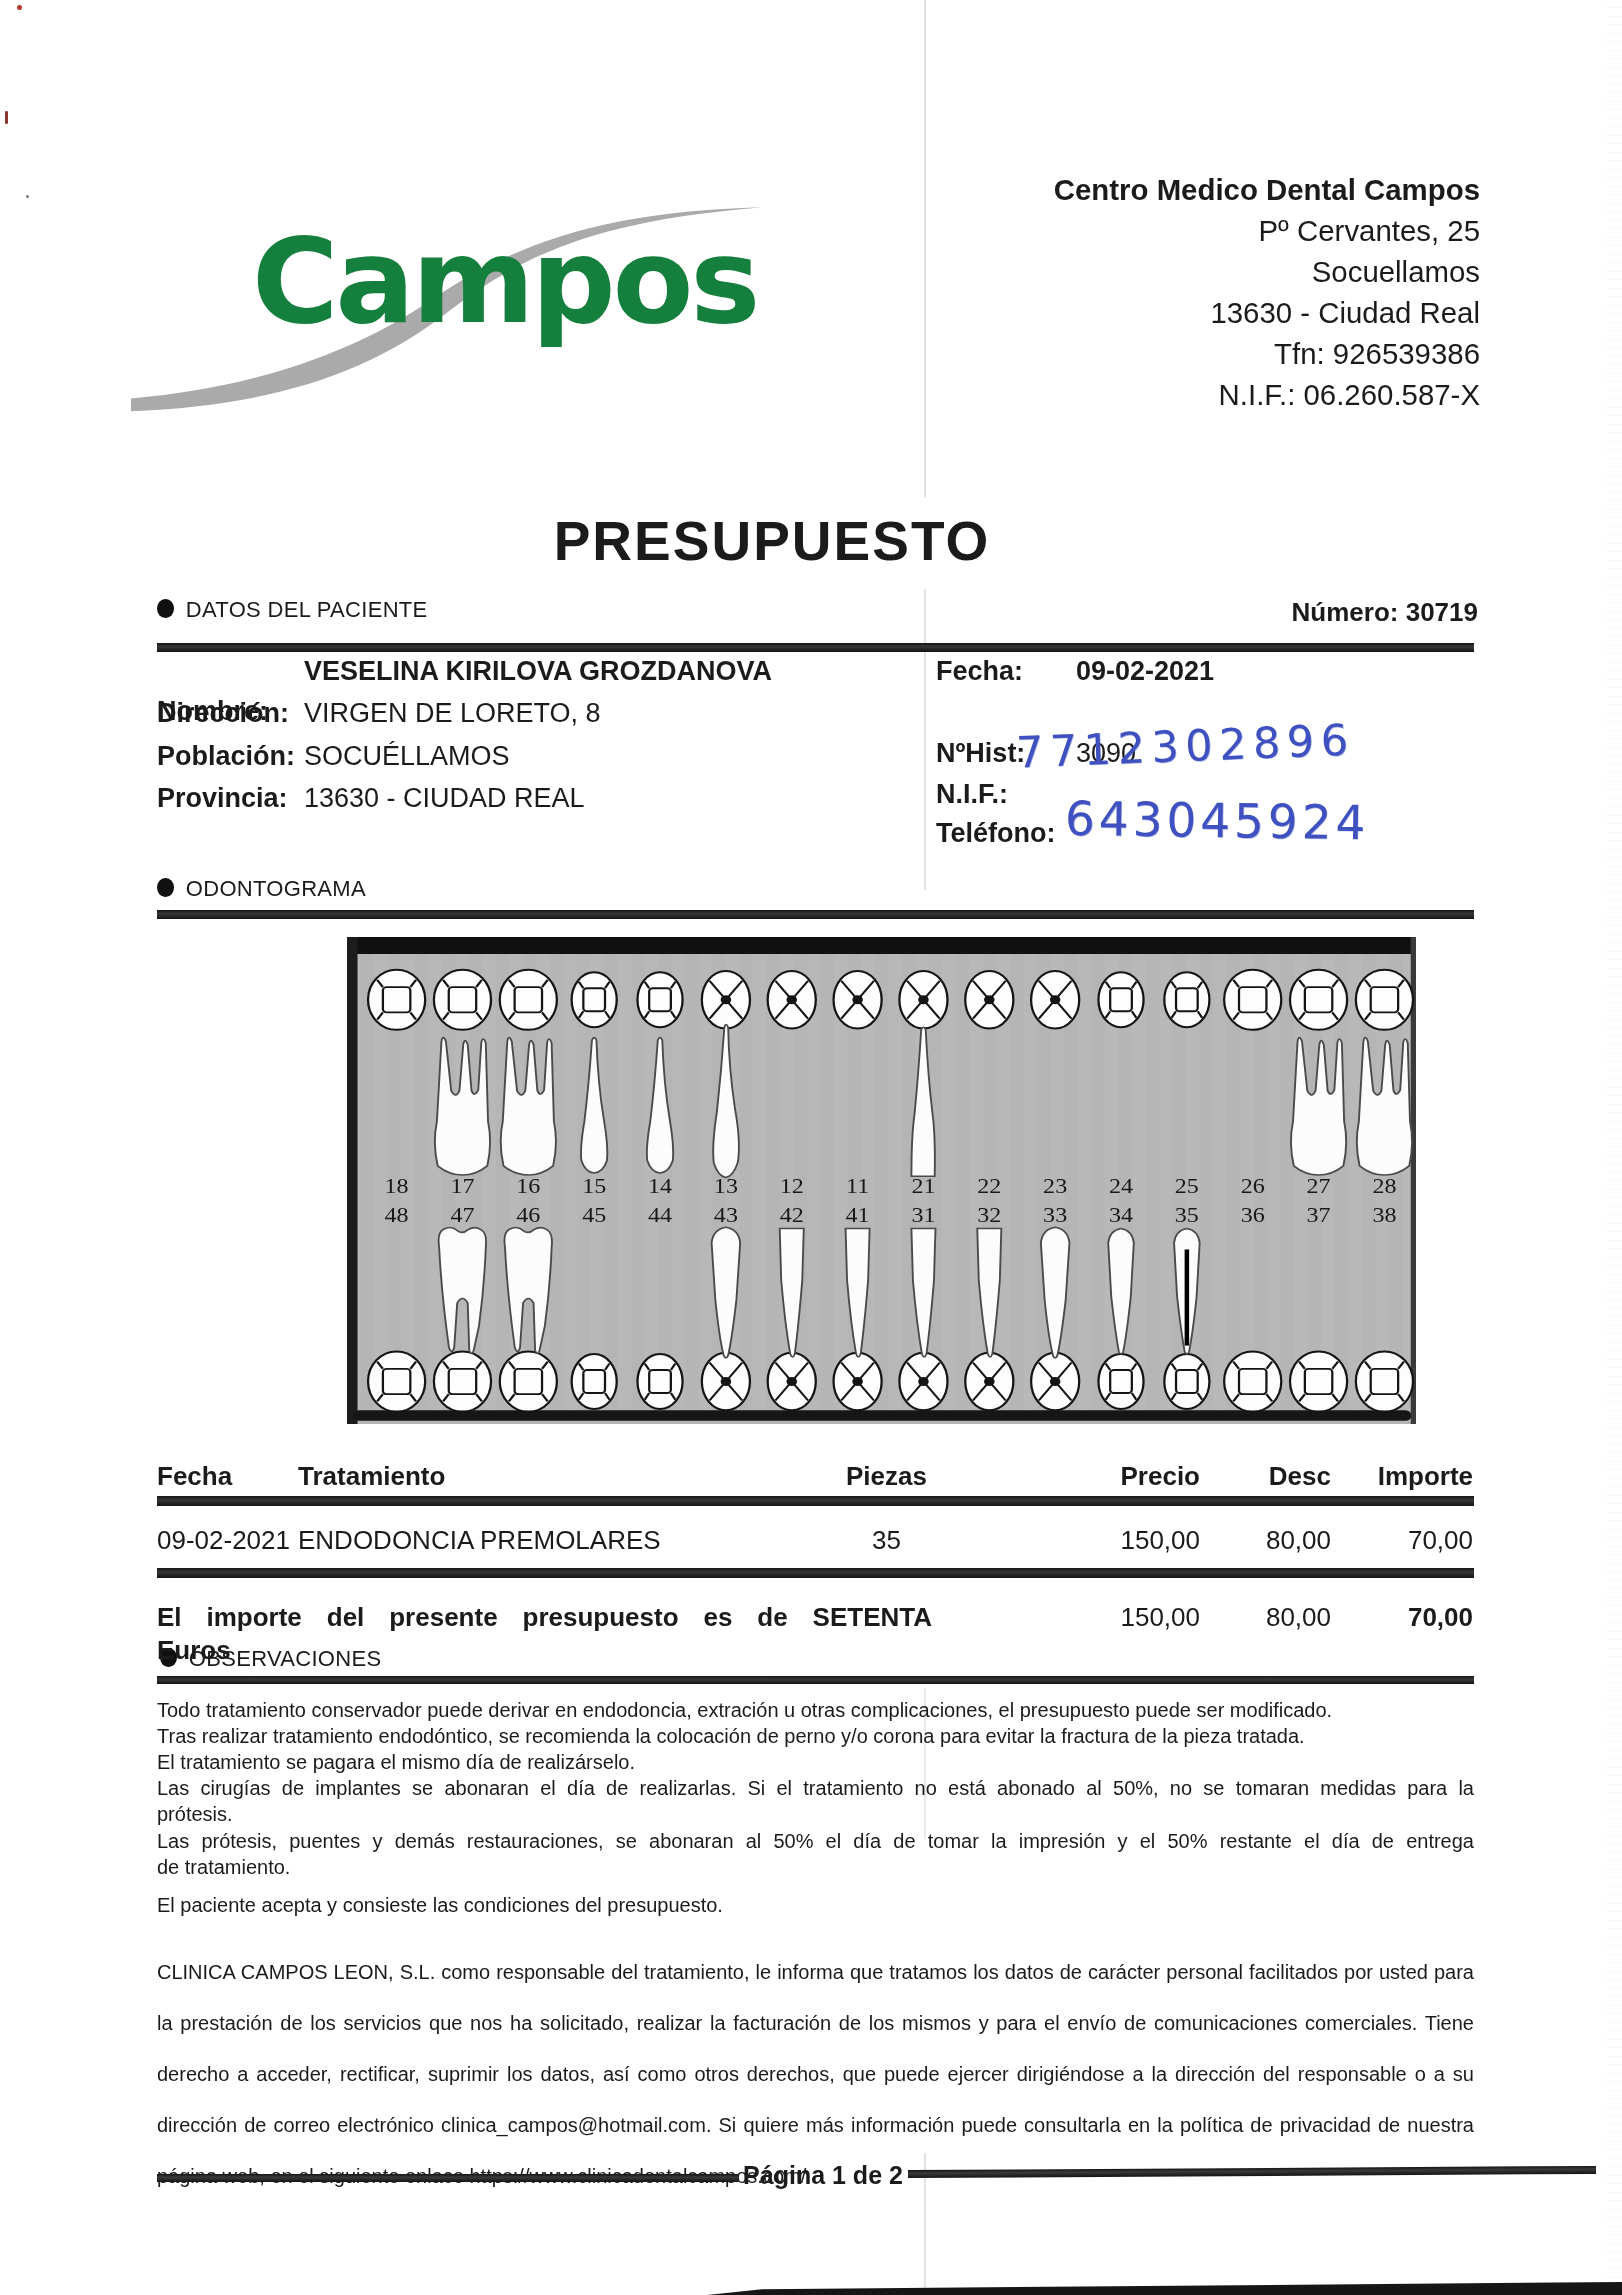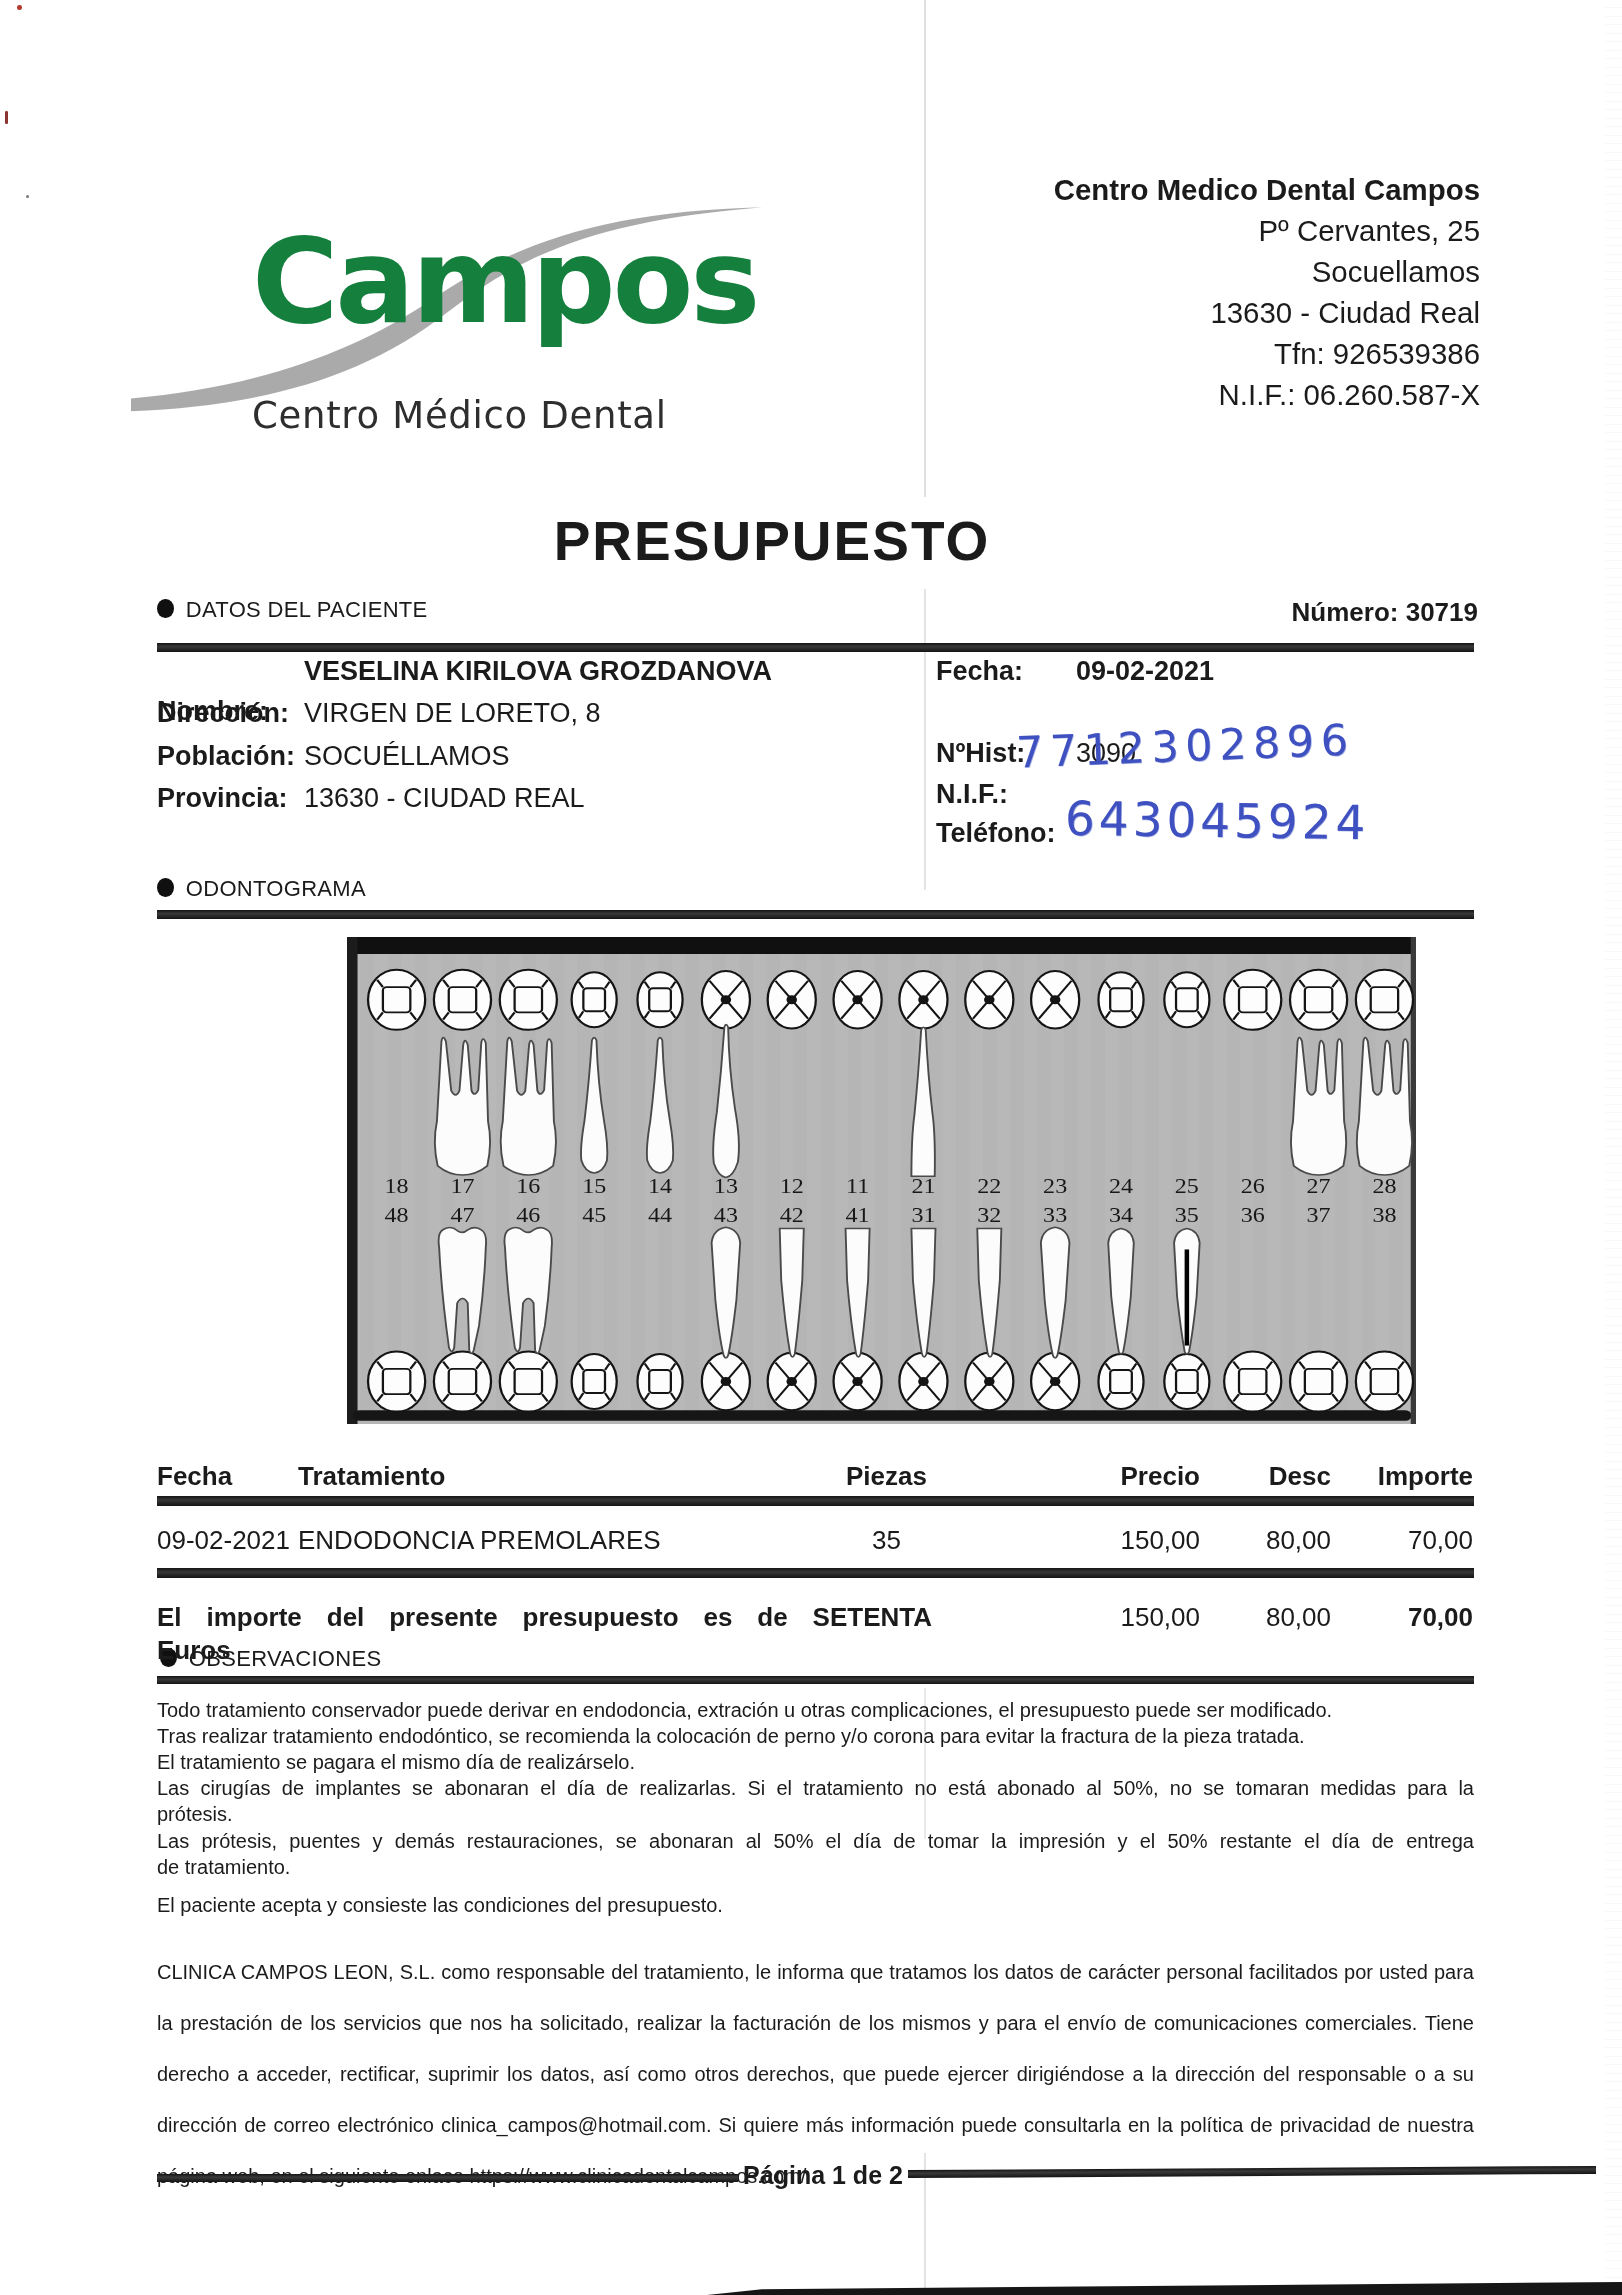--- a/index.html
+++ b/index.html
@@ -78,21 +78,20 @@
   <div class="speck" style="left:17px;top:5.2px;width:4.6px;height:4.6px;background:#b23a2e;"></div>
   <div class="speck" style="left:5.2px;top:111px;width:2.6px;height:13px;background:#8c3530;border-radius:1.3px;"></div>
   <div class="speck" style="left:26px;top:195px;width:3.3px;height:3.3px;background:#777;"></div>
   <div class="edge-noise"></div>
 
   <div class="logo">
     <svg viewBox="0 0 1020 480">
       <path d="M -20 405 C 180 398 345 362 485 252 C 605 158 725 112 965 92 C 735 98 595 142 462 232 C 330 322 170 372 -20 386 Z" fill="#9b9b9b" opacity="0.85"></path>
     </svg>
     <div class="logo-name">Campos</div>
-    <div class="logo-sub">Centro Médico Dental</div>
   </div>
 
   <div class="clinic-info">
     <div class="ci-name">Centro Medico Dental Campos</div>
     <div>Pº Cervantes, 25</div>
     <div>Socuellamos</div>
     <div>13630 - Ciudad Real</div>
     <div>Tfn: 926539386</div>
     <div>N.I.F.: 06.260.587-X</div>
   </div>

